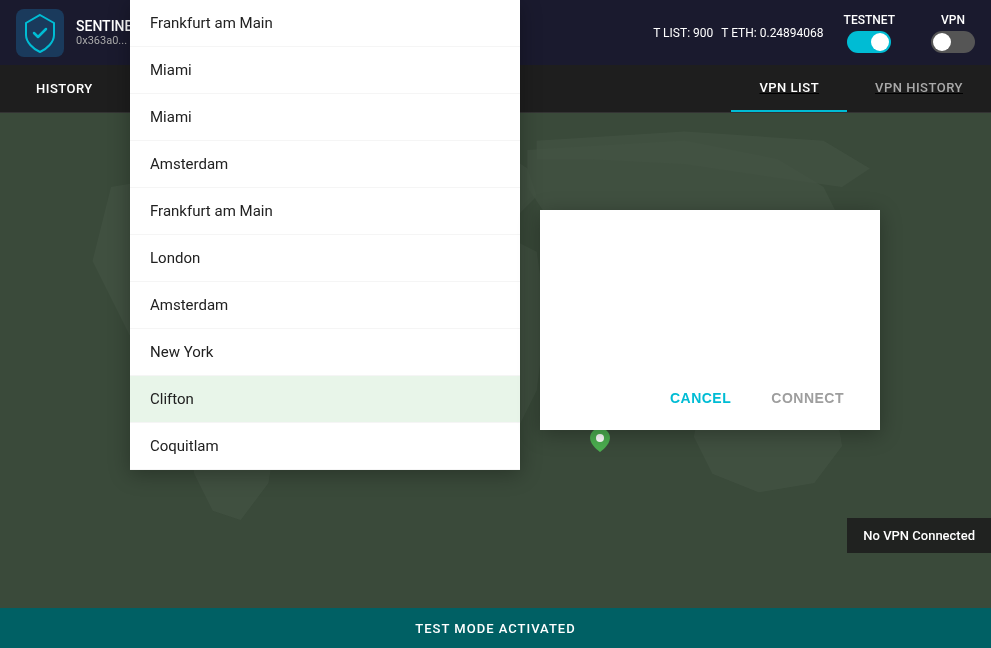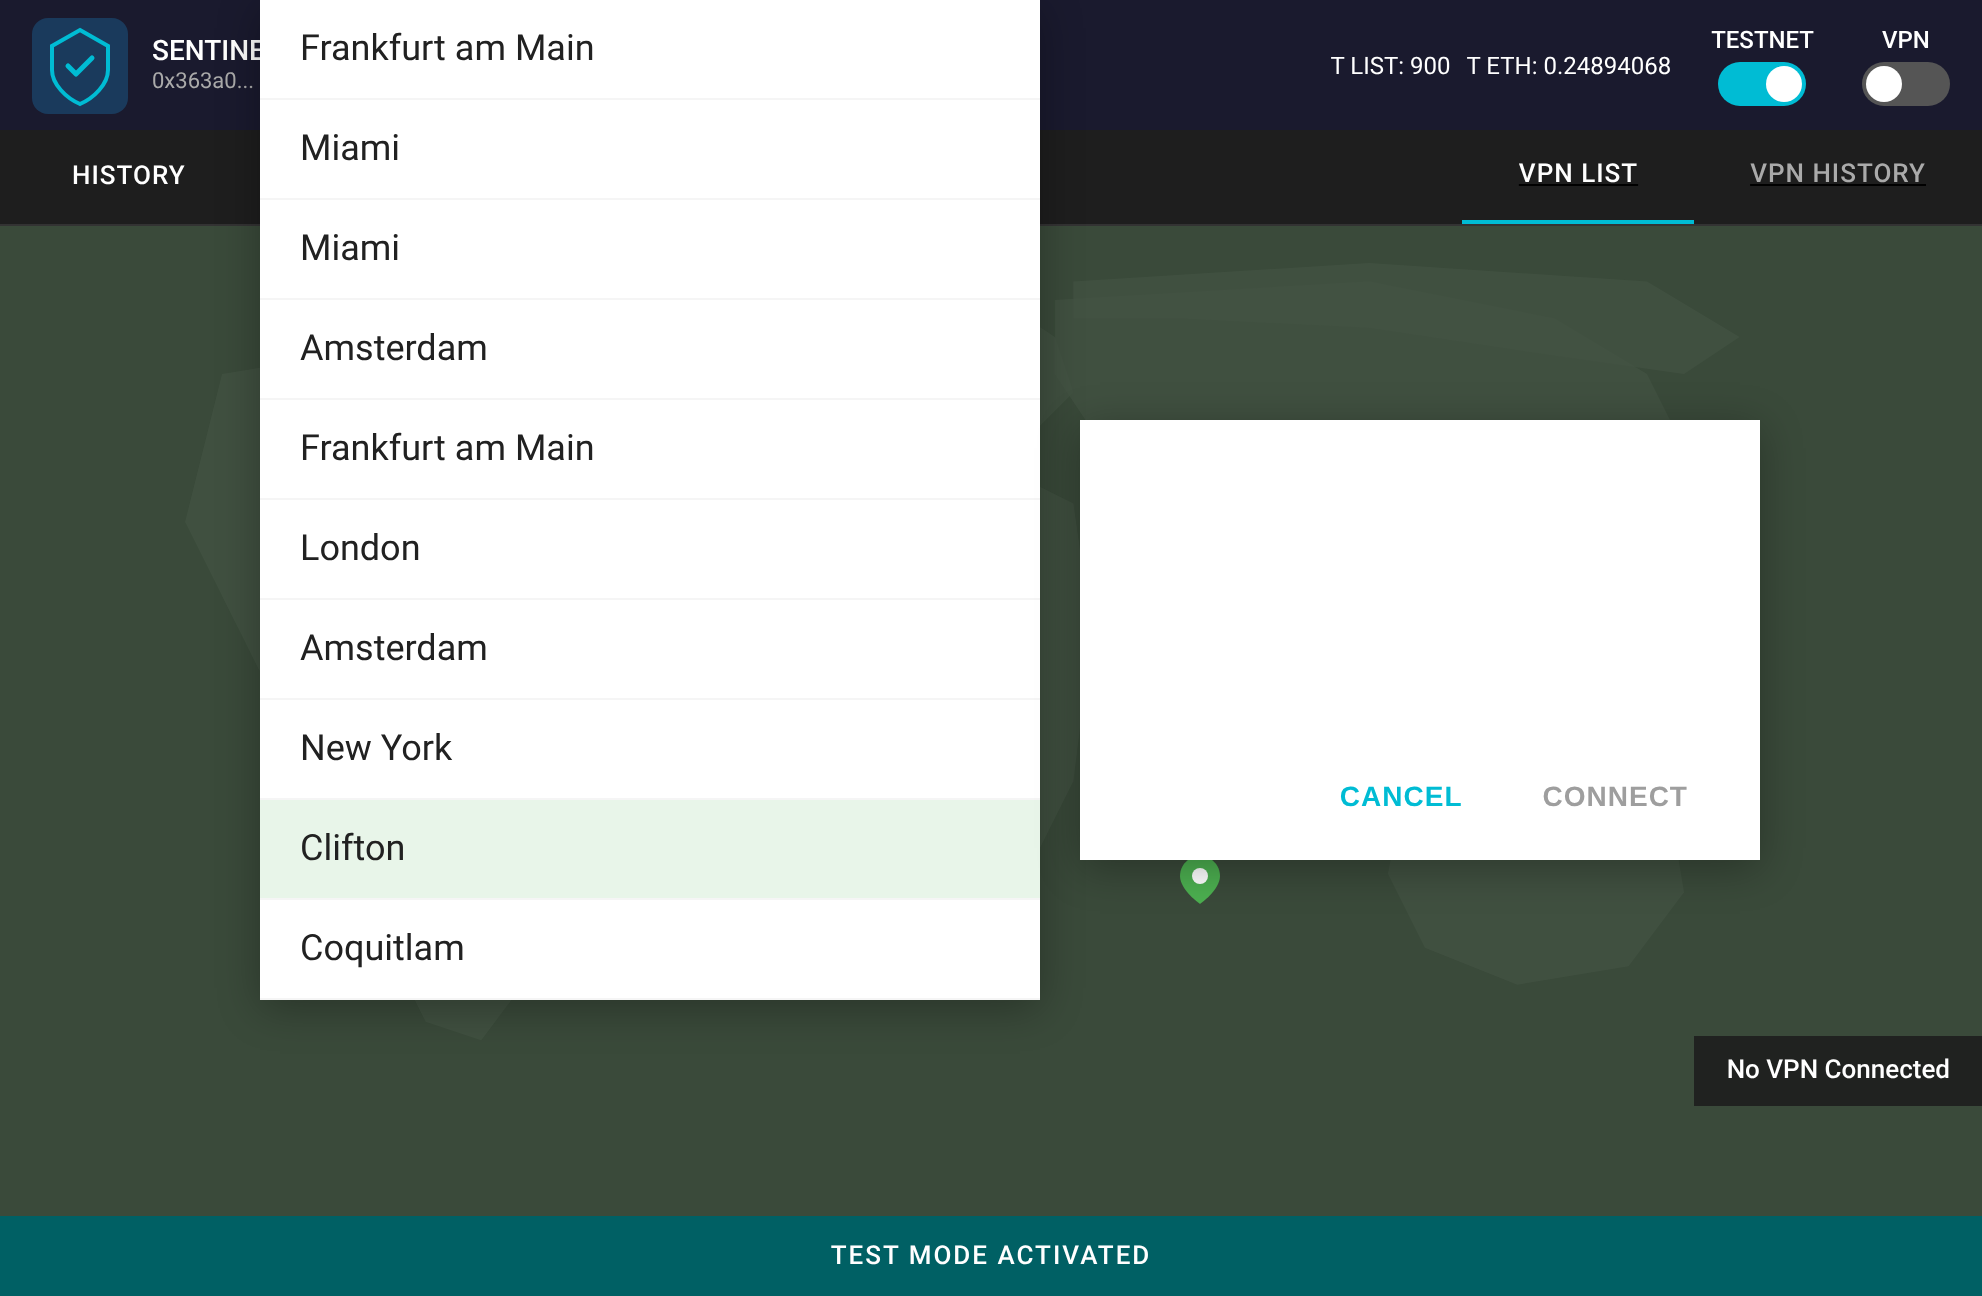--- a/index.html
+++ b/index.html
@@ -42,21 +42,21 @@
       gap: 8px;
       margin-right: 20px;
     }
     .stat-item {
       color: #ffffff;
       font-size: 12px;
     }
     .header-toggles {
       display: flex;
       align-items: center;
-      gap: 24px;
+      gap: 36px;
     }
     .toggle-group {
       display: flex;
       flex-direction: column;
       align-items: center;
       gap: 4px;
     }
     .toggle-label {
       color: #ffffff;
       font-size: 12px;
@@ -184,21 +184,21 @@
     }
     .dropdown-scroll::-webkit-scrollbar-track {
       background: #f0f0f0;
     }
     .dropdown-scroll::-webkit-scrollbar-thumb {
       background: #cccccc;
       border-radius: 4px;
     }
     .dropdown-item {
       padding: 14px 20px;
-      font-size: 18px;
+      font-size: 15px;
       color: #212121;
       cursor: pointer;
       border-bottom: 1px solid #f5f5f5;
     }
     .dropdown-item.selected { background: #e8f5e9; }
 
     
     .dialog {
       position: absolute;
       top: 210px;

